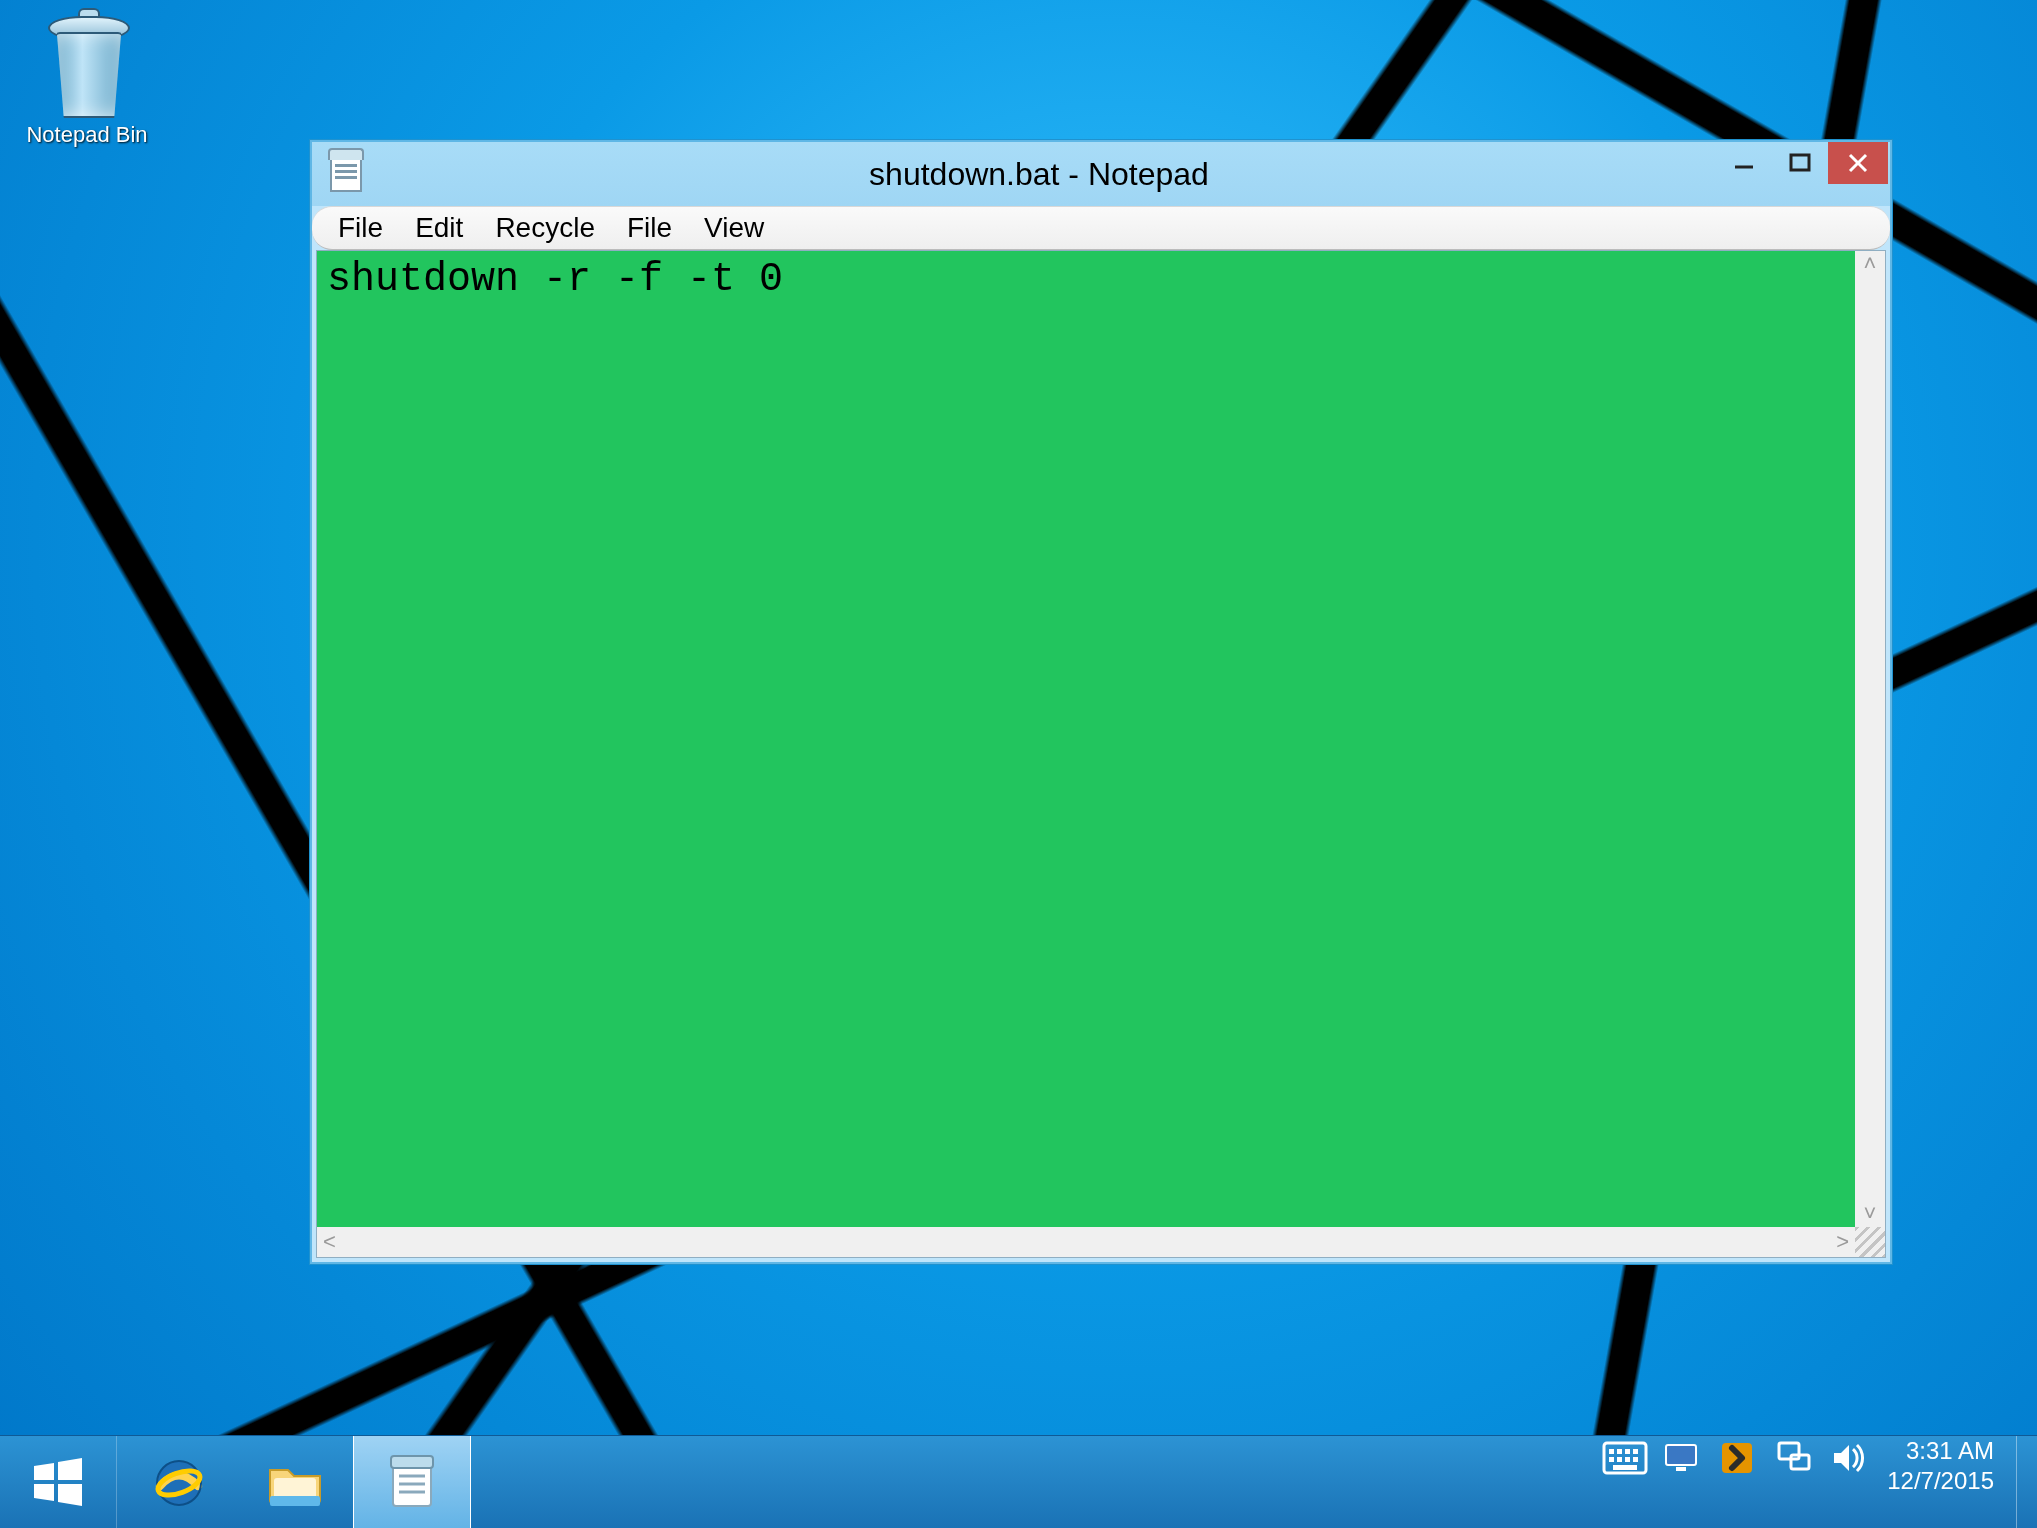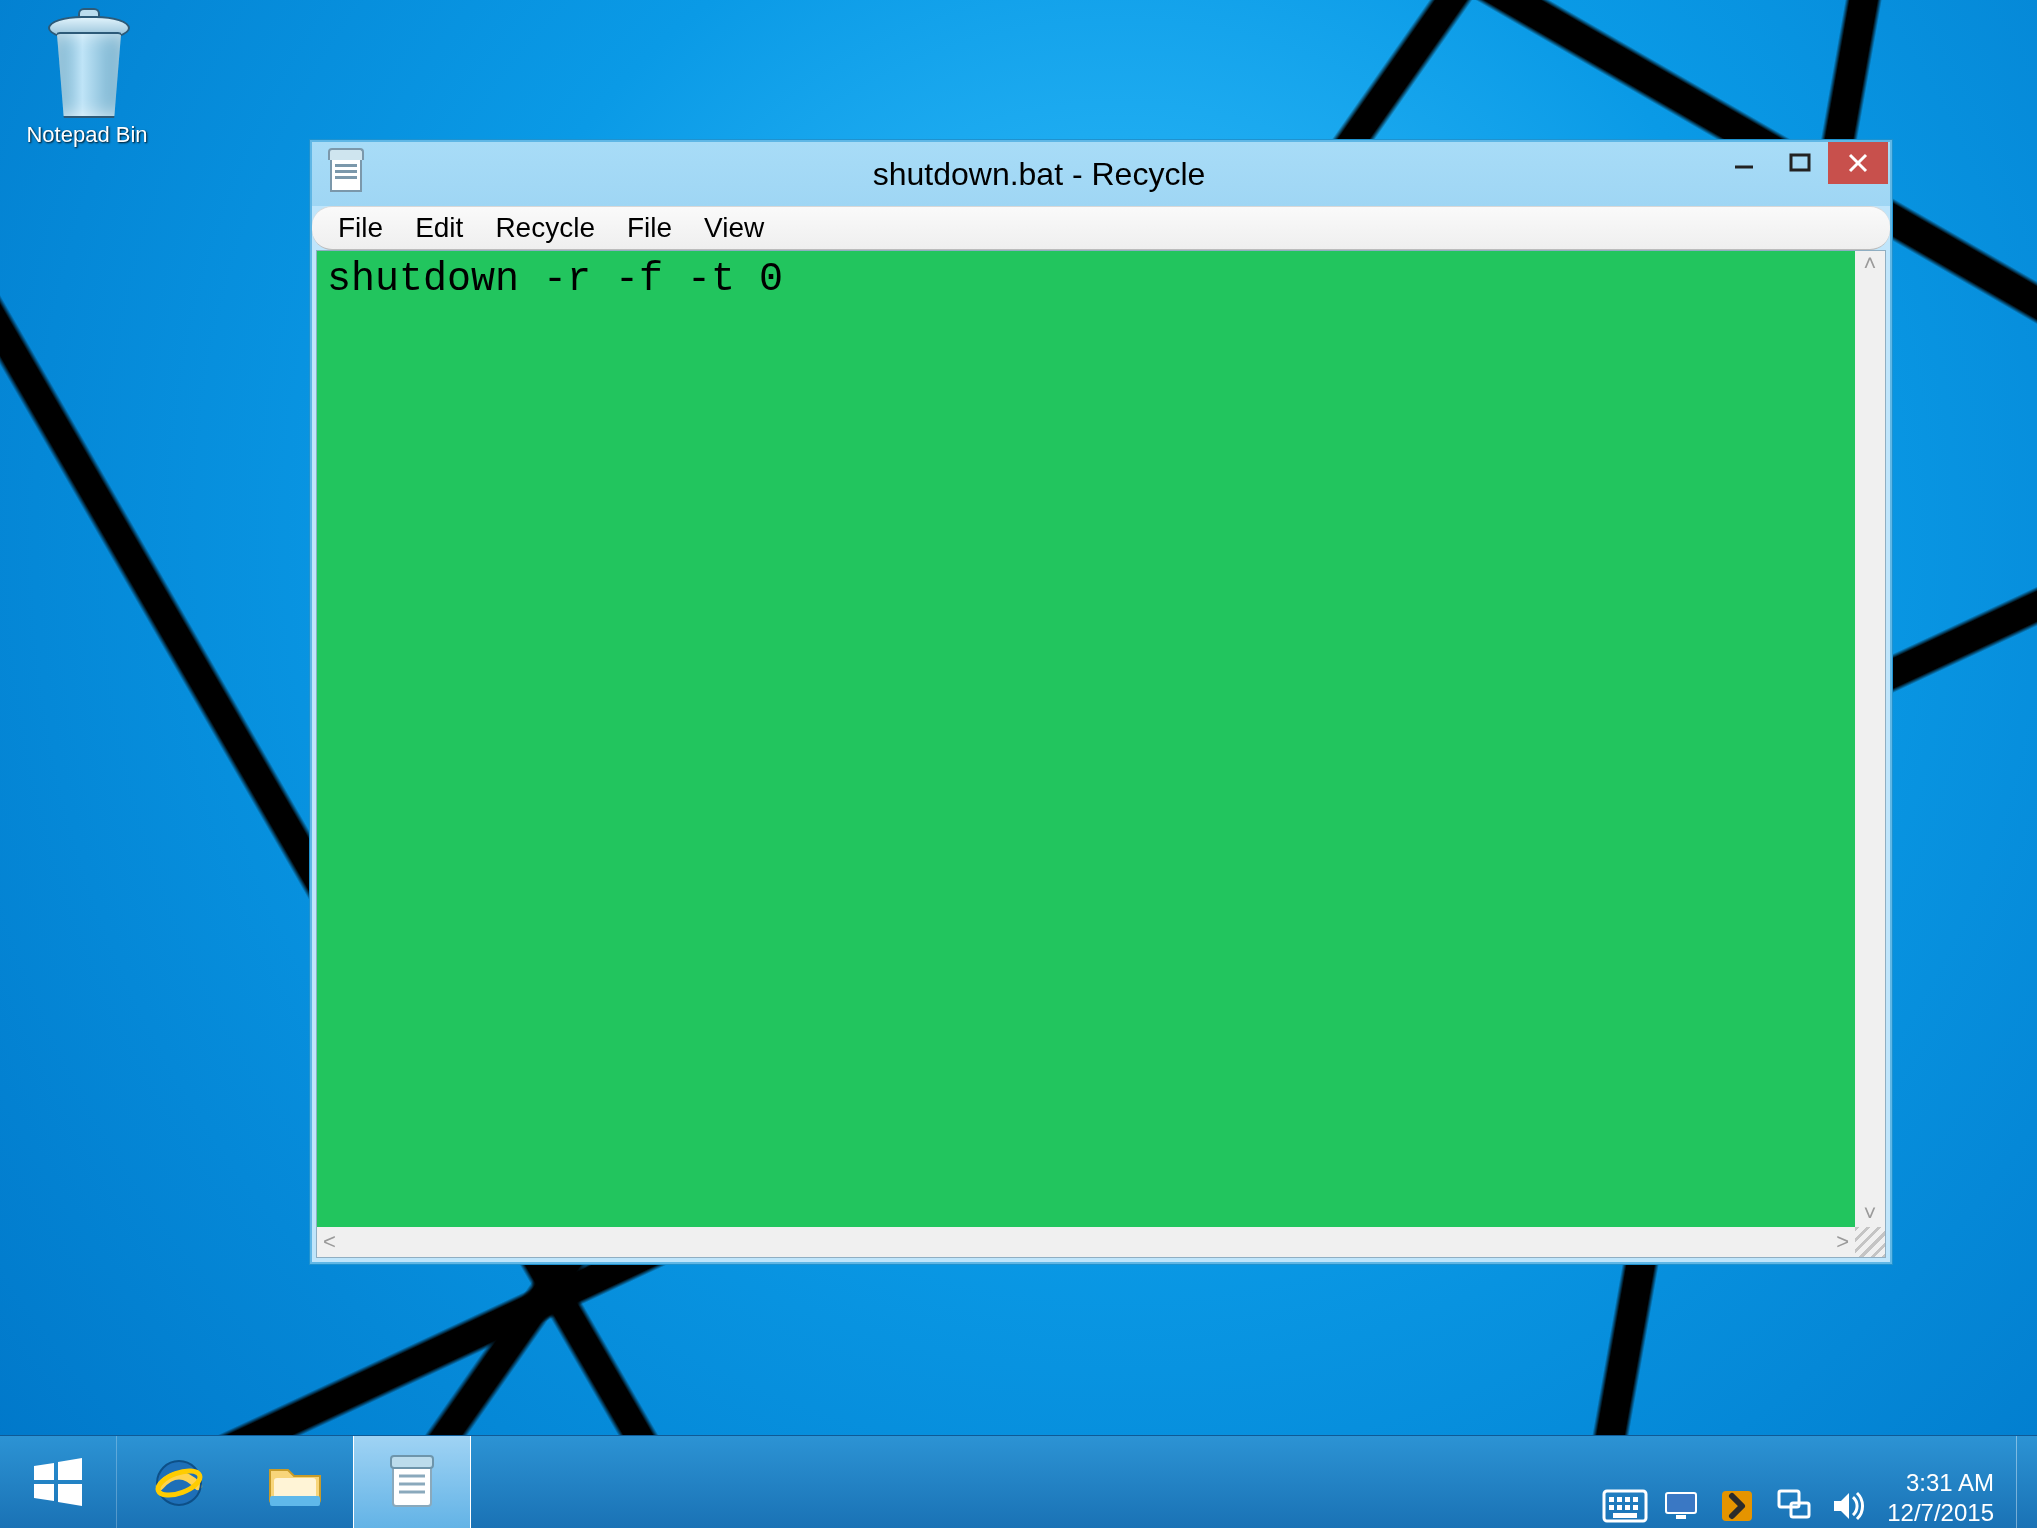--- a/index.html
+++ b/index.html
@@ -51,21 +51,21 @@
     align-items:center;color:#9a9a9a;font-size:22px;padding:0 6px;}
   .grip{position:absolute;right:0;bottom:0;width:30px;height:30px;background:
     repeating-linear-gradient(135deg,#c4c4c4 0 3px,transparent 3px 8px);background-color:#f0f0f0;}
   
   .taskbar{position:absolute;left:0;right:0;bottom:0;height:92px;background:linear-gradient(#2c93d4,#1a72b5);
     border-top:1px solid #0f5a96;display:flex;align-items:stretch;color:#fff;}
   .tb-left{display:flex;align-items:center;}
   .tb-btn{width:116px;height:100%;display:flex;align-items:center;justify-content:center;}
   .tb-btn.sep-border{border-right:1px solid rgba(255,255,255,.25);margin-right:4px;}
   .tb-btn.active{background:linear-gradient(#9fd3f4,#63b3e6);border:1px solid #fff;border-bottom:none;border-top:none;}
-  .tb-right{margin-left:auto;display:flex;align-items:flex-end;gap:12px;padding-right:6px;}
+  .tb-right{margin-left:auto;display:flex;align-items:flex-start;gap:12px;padding-right:6px;}
   .tray-icon{width:44px;height:44px;display:flex;align-items:center;justify-content:center;}
   .clock{text-align:right;font-size:24px;line-height:1.25;padding:0 10px 0 4px;}
   .show-desktop{width:14px;height:100%;border-left:1px solid rgba(255,255,255,.4);}
   
   svg{overflow:visible;}
 </style>
 </head>
 <body>
 
 <div class="desktop">
@@ -75,21 +75,21 @@
       <div class="bin-knob"></div>
         <div class="bin-lid"></div>
         <div class="bin-body"></div>
     </div>
     <div>Notepad Bin</div>
   </div>
 
   <div class="window">
     <div class="titlebar">
       <div class="win-icon"></div>
-      <div class="title">shutdown.bat - Recycle</div>
+      <div class="title">shutdown.bat - Notepad</div>
       <div class="winbtns">
         <div class="winbtn">
           <svg width="22" height="22">
               <line x1="2" y1="15" x2="20" y2="15" stroke="#222" stroke-width="3"></line>
             </svg>
         </div>
         <div class="winbtn">
           <svg width="22" height="22">
               <rect x="2" y="3" width="18" height="15" fill="none" stroke="#222" stroke-width="3"></rect>
             </svg>

